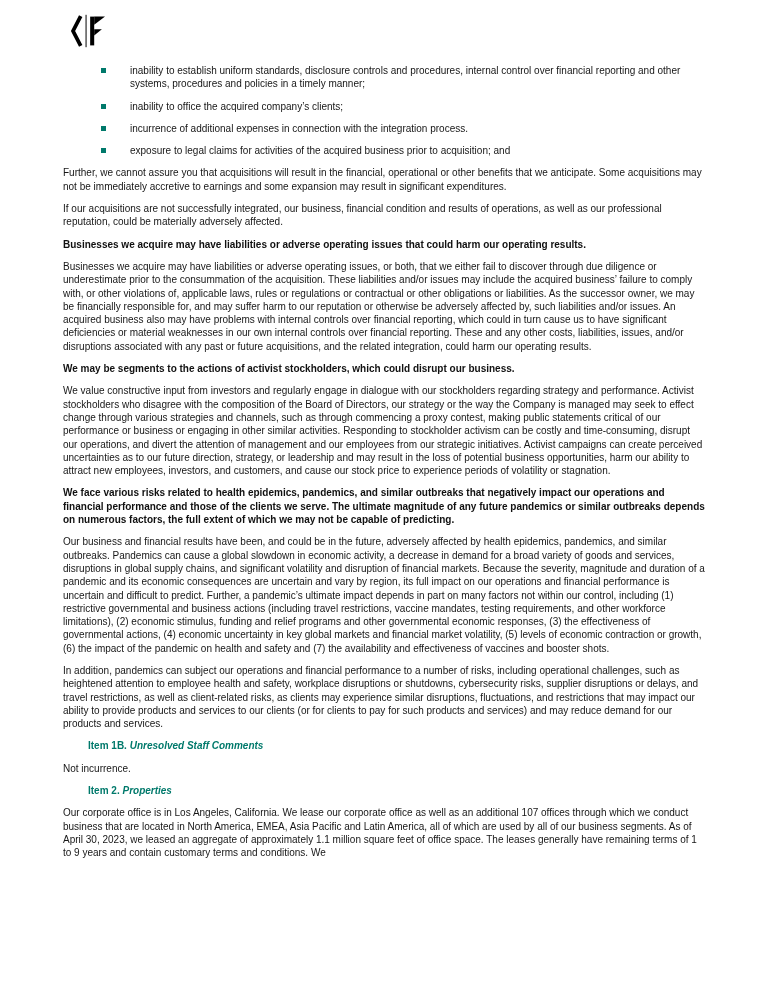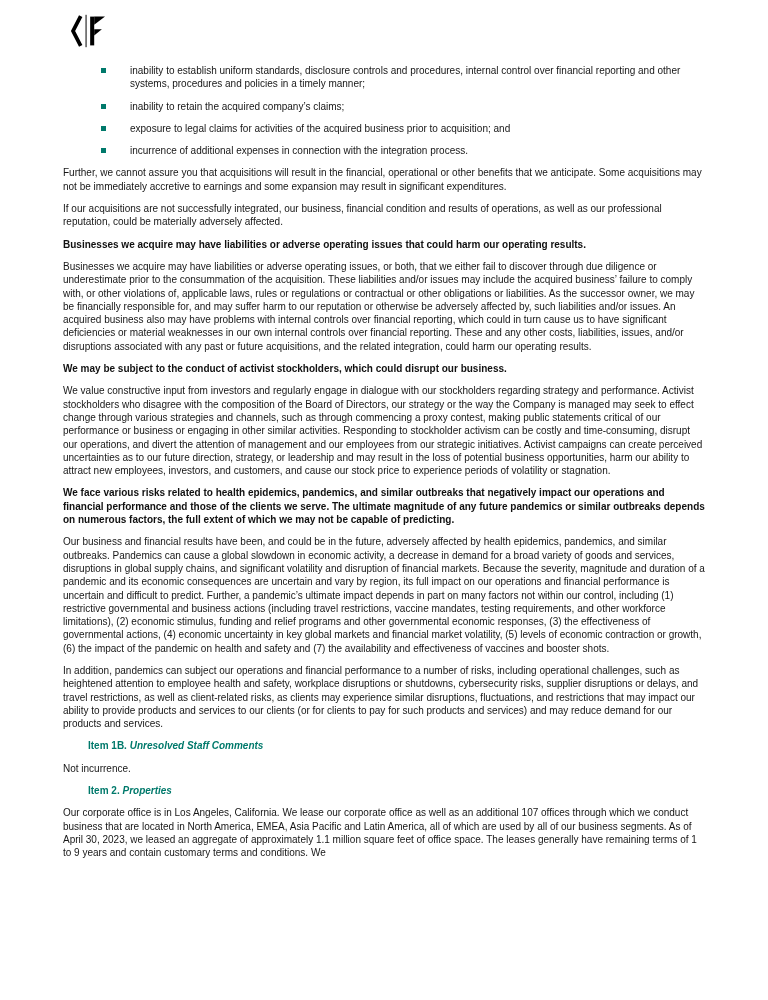--- a/index.html
+++ b/index.html
@@ -98,39 +98,39 @@
       <polygon points="28,16 36.5,16 28,23" fill="#000000"></polygon>
     </svg>
 
     <ul class="bullet-list">
       <li>
         <span class="bullet-square"></span>
         <span>inability to establish uniform standards, disclosure controls and procedures, internal control over financial reporting and other systems, procedures and policies in a timely manner;</span>
       </li>
       <li>
         <span class="bullet-square"></span>
-        <span>inability to retain the acquired company’s claims;</span>
+        <span>inability to office the acquired company’s clients;</span>
+      </li>
+      <li>
+        <span class="bullet-square"></span>
+        <span>incurrence of additional expenses in connection with the integration process.</span>
       </li>
       <li>
         <span class="bullet-square"></span>
         <span>exposure to legal claims for activities of the acquired business prior to acquisition; and</span>
-      </li>
-      <li>
-        <span class="bullet-square"></span>
-        <span>incurrence of additional expenses in connection with the integration process.</span>
       </li>
     </ul>
 
     <p class="body-text">Further, we cannot assure you that acquisitions will result in the financial, operational or other benefits that we anticipate. Some acquisitions may not be immediately accretive to earnings and some expansion may result in significant expenditures.</p>
     <p class="body-text">If our acquisitions are not successfully integrated, our business, financial condition and results of operations, as well as our professional reputation, could be materially adversely affected.</p>
 
     <p class="risk-heading">Businesses we acquire may have liabilities or adverse operating issues that could harm our operating results.</p>
     <p class="body-text">Businesses we acquire may have liabilities or adverse operating issues, or both, that we either fail to discover through due diligence or underestimate prior to the consummation of the acquisition. These liabilities and/or issues may include the acquired business’ failure to comply with, or other violations of, applicable laws, rules or regulations or contractual or other obligations or liabilities. As the successor owner, we may be financially responsible for, and may suffer harm to our reputation or otherwise be adversely affected by, such liabilities and/or issues. An acquired business also may have problems with internal controls over financial reporting, which could in turn cause us to have significant deficiencies or material weaknesses in our own internal controls over financial reporting. These and any other costs, liabilities, issues, and/or disruptions associated with any past or future acquisitions, and the related integration, could harm our operating results.</p>
 
-    <p class="risk-heading">We may be subject to the conduct of activist stockholders, which could disrupt our business.</p>
+    <p class="risk-heading">We may be segments to the actions of activist stockholders, which could disrupt our business.</p>
     <p class="body-text">We value constructive input from investors and regularly engage in dialogue with our stockholders regarding strategy and performance. Activist stockholders who disagree with the composition of the Board of Directors, our strategy or the way the Company is managed may seek to effect change through various strategies and channels, such as through commencing a proxy contest, making public statements critical of our performance or business or engaging in other similar activities. Responding to stockholder activism can be costly and time-consuming, disrupt our operations, and divert the attention of management and our employees from our strategic initiatives. Activist campaigns can create perceived uncertainties as to our future direction, strategy, or leadership and may result in the loss of potential business opportunities, harm our ability to attract new employees, investors, and customers, and cause our stock price to experience periods of volatility or stagnation.</p>
 
     <p class="risk-heading">We face various risks related to health epidemics, pandemics, and similar outbreaks that negatively impact our operations and financial performance and those of the clients we serve. The ultimate magnitude of any future pandemics or similar outbreaks depends on numerous factors, the full extent of which we may not be capable of predicting.</p>
     <p class="body-text">Our business and financial results have been, and could be in the future, adversely affected by health epidemics, pandemics, and similar outbreaks. Pandemics can cause a global slowdown in economic activity, a decrease in demand for a broad variety of goods and services, disruptions in global supply chains, and significant volatility and disruption of financial markets. Because the severity, magnitude and duration of a pandemic and its economic consequences are uncertain and vary by region, its full impact on our operations and financial performance is uncertain and difficult to predict. Further, a pandemic’s ultimate impact depends in part on many factors not within our control, including (1) restrictive governmental and business actions (including travel restrictions, vaccine mandates, testing requirements, and other workforce limitations), (2) economic stimulus, funding and relief programs and other governmental economic responses, (3) the effectiveness of governmental actions, (4) economic uncertainty in key global markets and financial market volatility, (5) levels of economic contraction or growth, (6) the impact of the pandemic on health and safety and (7) the availability and effectiveness of vaccines and booster shots.</p>
     <p class="body-text">In addition, pandemics can subject our operations and financial performance to a number of risks, including operational challenges, such as heightened attention to employee health and safety, workplace disruptions or shutdowns, cybersecurity risks, supplier disruptions or delays, and travel restrictions, as well as client-related risks, as clients may experience similar disruptions, fluctuations, and restrictions that may impact our ability to provide products and services to our clients (or for clients to pay for such products and services) and may reduce demand for our products and services.</p>
 
     <p class="item-heading">
       <span class="item-label">Item 1B.</span>
       <span class="item-title">Unresolved Staff Comments</span>
     </p>

